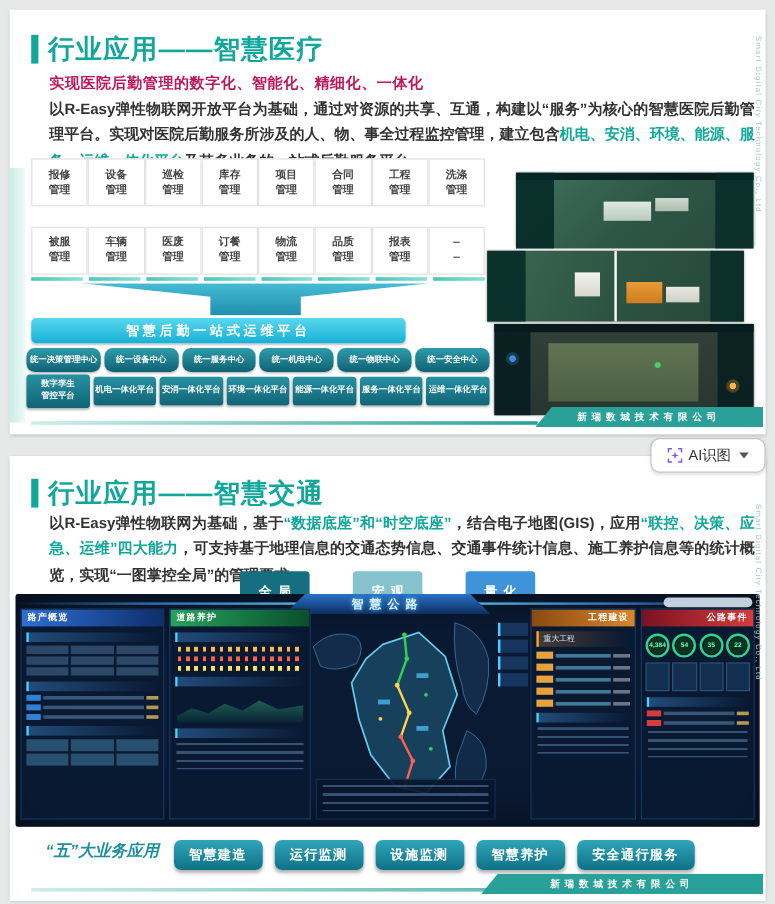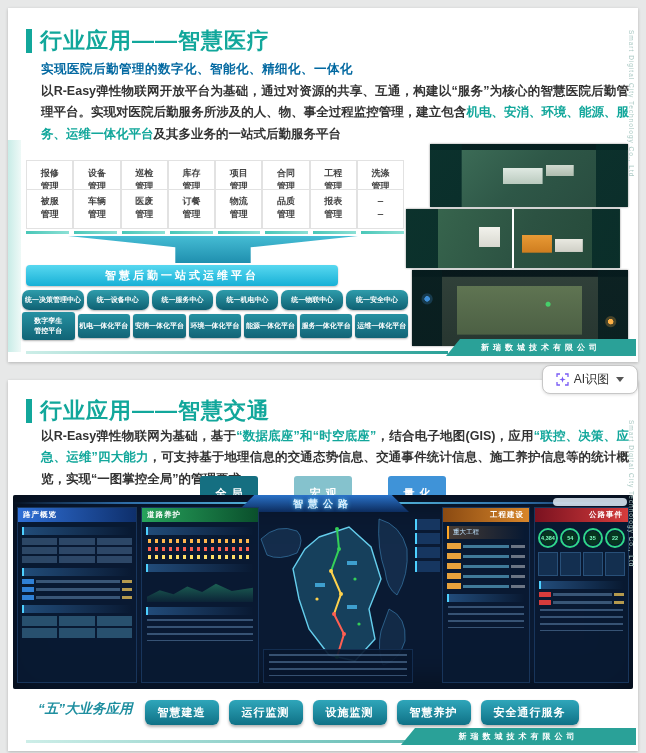--- a/index.html
+++ b/index.html
@@ -17,25 +17,25 @@
   .title-text{font-size:22px;font-weight:bold;color:#12a79b;letter-spacing:1px;white-space:nowrap;}
   .side-text{position:absolute;right:3px;top:22px;writing-mode:vertical-rl;font-size:6.5px;color:#a9c8c3;letter-spacing:1px;}
   .footer-line{position:absolute;left:18px;bottom:8px;height:3px;background:linear-gradient(90deg,#cdeee8,#2aa198);}
   .ribbon{position:absolute;right:2px;bottom:6px;height:17px;background:#2aa198;
     clip-path:polygon(14px 0,100% 0,100% 100%,0 100%);
     color:#fff;font-size:8px;font-weight:bold;letter-spacing:4px;
     display:flex;align-items:center;justify-content:center;}
   .bodytext{position:absolute;left:33px;width:588px;font-size:12.5px;font-weight:bold;color:#333;line-height:1.7;text-align:justify;}
 
   
-  #slide1 .subtitle{position:absolute;left:33px;top:53px;font-size:12.5px;font-weight:bold;color:#0369a1;letter-spacing:.5px;}
+  #slide1 .subtitle{position:absolute;left:33px;top:53px;font-size:12.5px;font-weight:bold;color:#be185d;letter-spacing:.5px;}
   #slide1 .bodytext{top:73px;}
   .left-strip{position:absolute;left:0;top:132px;width:13px;height:212px;background:linear-gradient(90deg,#c9ece7,#eef9f7);}
   .hgrid{position:absolute;left:18px;width:378px;display:grid;grid-template-columns:repeat(8,1fr);}
-  #grid-row1{top:152px;}
+  #grid-row1{top:124px;}
   #grid-row2{top:181px;font-family:Liberation Mono, monospace;}
   .cell{border:1px solid #e2e2e2;height:38px;display:flex;align-items:center;justify-content:center;
     text-align:center;font-size:9px;font-weight:bold;color:#444;white-space:pre-line;line-height:1.5;background:#fff;}
   .cellbars{position:absolute;left:18px;top:223px;width:378px;display:grid;grid-template-columns:repeat(8,1fr);gap:5px;}
   .cellbars i{height:3px;background:linear-gradient(90deg,#49c7b8,#8ce0d5);}
   .funnel{position:absolute;left:60px;top:228px;width:290px;height:27px;
     background:linear-gradient(#45bcd4,#1f8fae);
     clip-path:polygon(0 0,100% 0,63% 42%,63% 100%,37% 100%,37% 42%);}
   .banner{position:absolute;left:18px;top:257px;width:312px;height:21px;border-radius:4px;
     background:linear-gradient(#58d8f0,#17b0d6);box-shadow:0 1px 2px rgba(0,0,0,.25);

